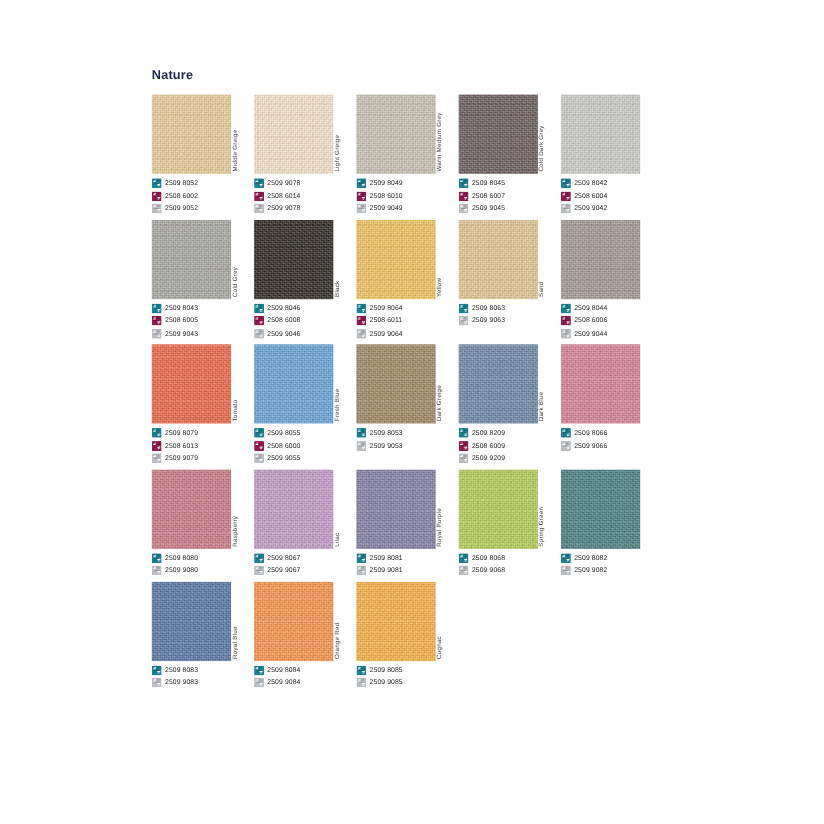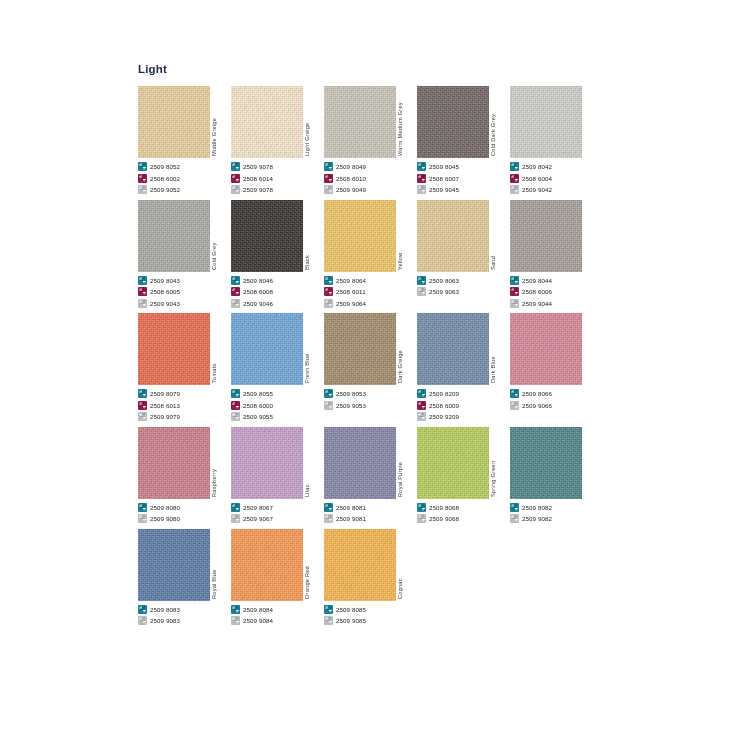--- a/index.html
+++ b/index.html
@@ -120,21 +120,21 @@
     color:#1d1d1d;
     letter-spacing:0.1px;
     white-space:nowrap;
   }
 </style>
 </head>
 <body>
 
 <div id="sheet">
 
-  <div id="title">Light</div>
+  <div id="title">Nature</div>
 
   <div id="grid">
       <div class="row">
         <div class="cell">
           <div class="swatch-wrap">
             <div class="swatch" title="Middle Greige" style="background: rgb(232, 204, 156);">
               <div class="grain"></div>
               <div class="grain2"></div>
             </div>
             <div class="vlabel">

